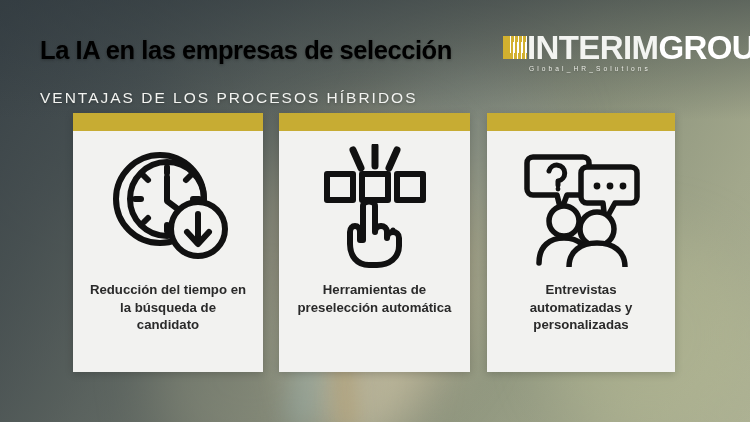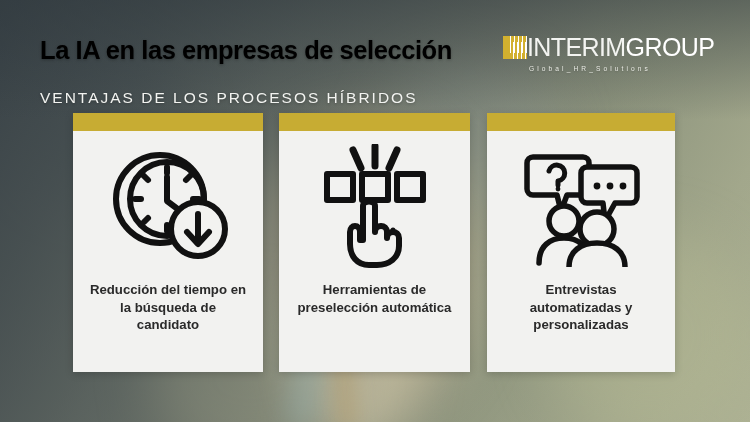--- a/index.html
+++ b/index.html
@@ -69,21 +69,21 @@
   #logo { position:absolute; left:503px; top:33px; width:215px; height:46px; }
   .logo-row { display:flex; align-items:center; height:29px; }
   .logo-mark {
     width:24px; height:23px; background:#d2b02f; position:relative; overflow:hidden; flex:0 0 auto;
   }
   .logo-mark .stripes {
     position:absolute; left:7px; top:-4px; width:22px; height:34px;
     background:repeating-linear-gradient(93deg,
       #ffffff 0px, #ffffff 1.6px, #d2b02f 1.6px, #d2b02f 4.0px);
   }
-  .logo-word { font-size:25px; line-height:25px; letter-spacing:-.6px; font-weight:normal; white-space:nowrap; }
+  .logo-word { font-size:33px; line-height:25px; letter-spacing:-.6px; font-weight:bold; white-space:nowrap; }
   .logo-interim { color:#f3f4f1; }
   .logo-group { color:#ffffff; }
   .logo-tagline {
     margin-top:3px; margin-left:26px;
     font-size:6.6px; letter-spacing:3.1px; color:#e9eae4; white-space:nowrap;
     text-shadow:0 1px 2px rgba(0,0,0,.2);
   }
 
   
   #cards { position:absolute; left:0; top:0; width:750px; height:422px; }

